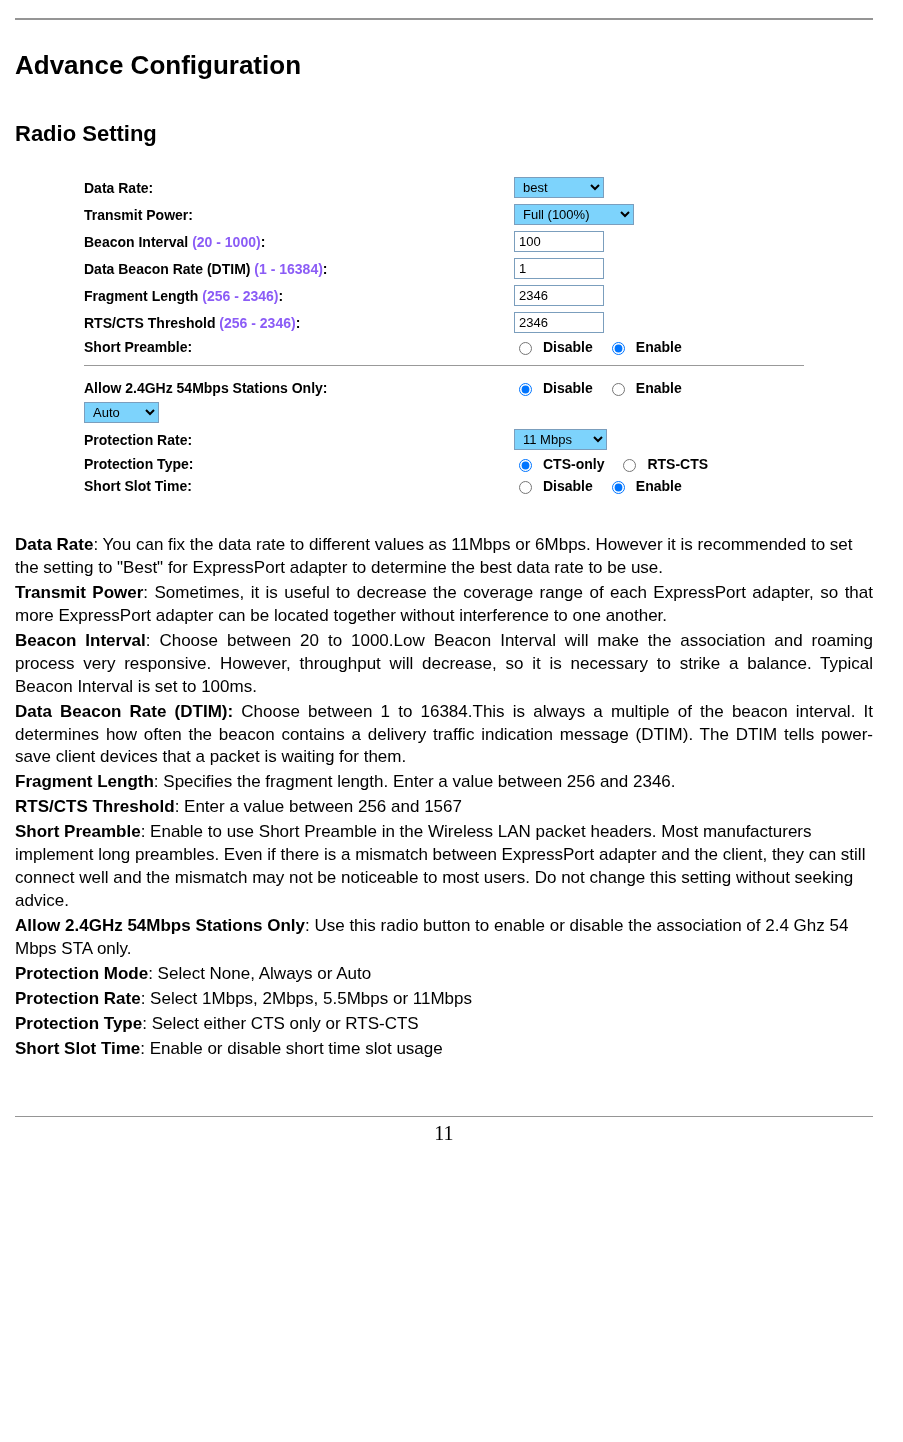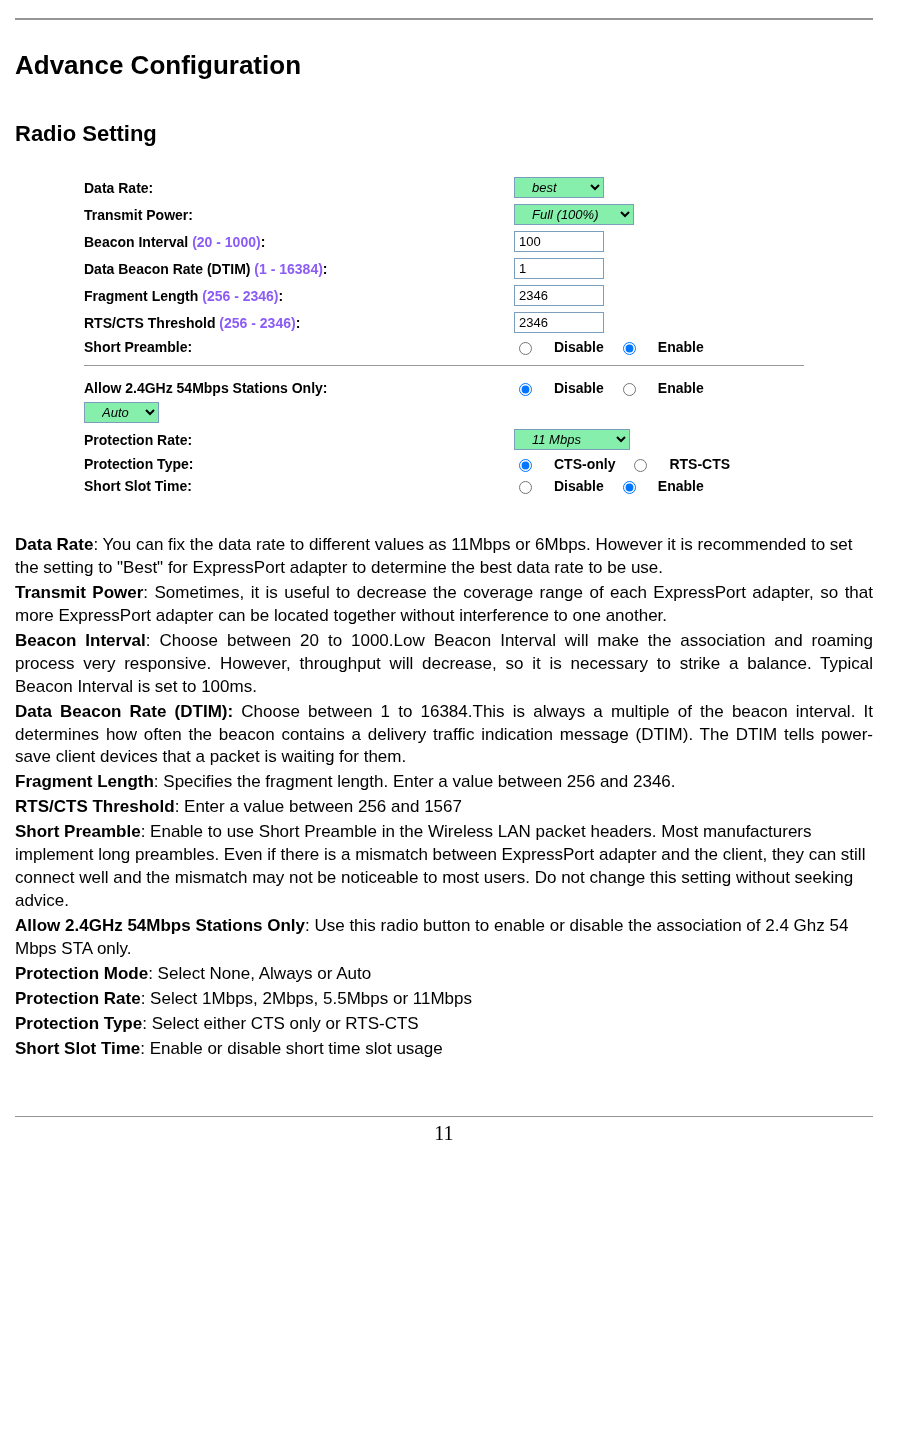--- a/index.html
+++ b/index.html
@@ -49,39 +49,38 @@
   }
   .form-control {
     flex: 1;
     display: flex;
     align-items: center;
     gap: 6px;
   }
   select {
     font-family: Arial, sans-serif;
     font-size: 13px;
-    background: #86efac;
+    background: #7dd3fc;
     border: 1px solid #7b9ebd;
-    padding: 1px 13px;
-    font-style: italic;
+    padding: 1px 4px;
   }
   input[type="text"] {
     font-family: Arial, sans-serif;
     font-size: 13px;
     border: 1px solid #7b9ebd;
     padding: 2px 4px;
     width: 80px;
   }
   .radio-label {
     font-weight: bold;
     font-size: 14px;
     margin-right: 8px;
     display:inline-flex;
     align-items:center;
-    gap:19px;
+    gap:8px;
   }
   hr.sep {
     border: none;
     border-top: 1px solid #999;
     margin: 10px 0 14px 0;
   }
   .body-text {
     font-size: 17px;
     line-height: 1.35;
   }
@@ -204,21 +203,21 @@
       <div class="form-control">
         <select style="width:75px;">
           <option>Auto</option>
         </select>
       </div>
     </div>
 
     <div class="form-row">
       <div class="form-label">Protection Rate:</div>
       <div class="form-control">
-        <select style="width:116px;">
+        <select style="width:93px;">
           <option>11 Mbps</option>
         </select>
       </div>
     </div>
 
     <div class="form-row">
       <div class="form-label">Protection Type:</div>
       <div class="form-control">
         <label class="radio-label">
           <input type="radio" name="pt" checked="" style="">

